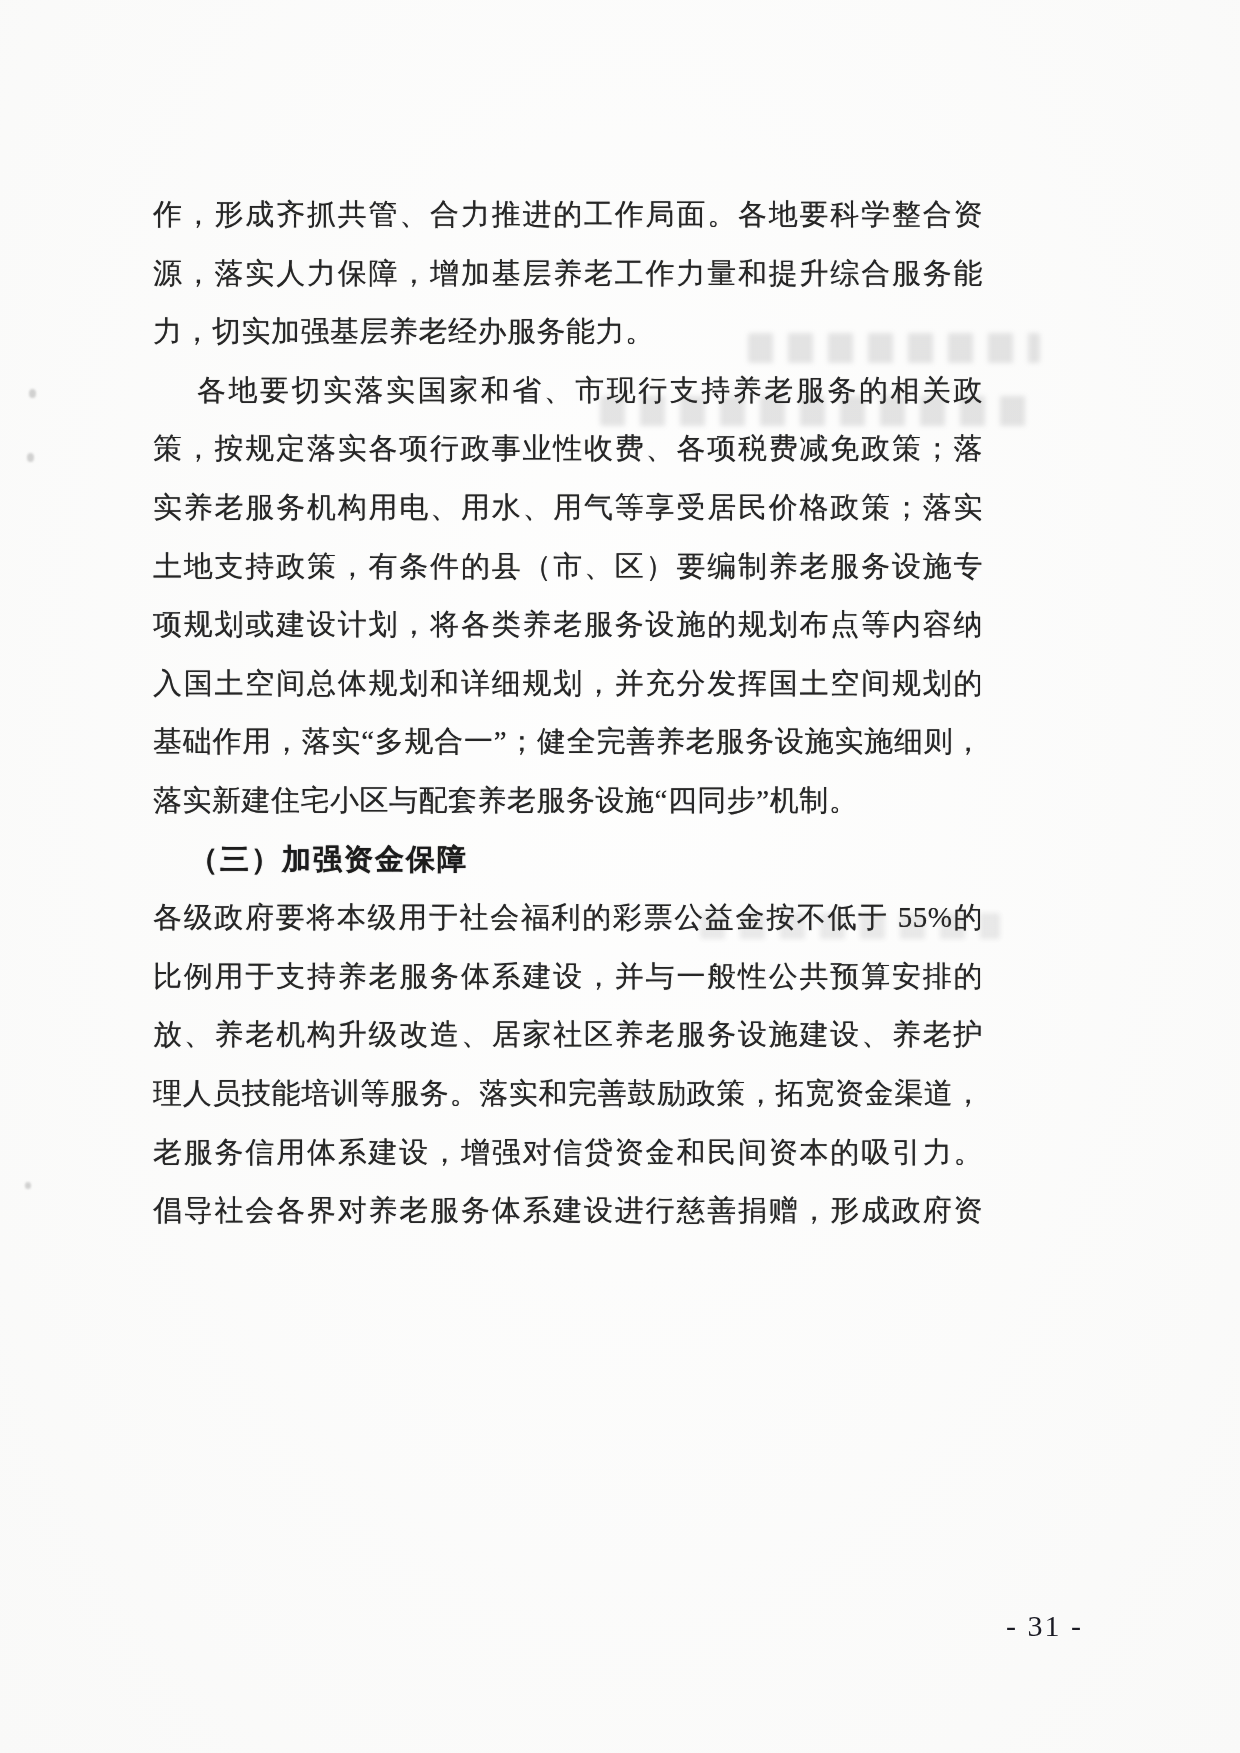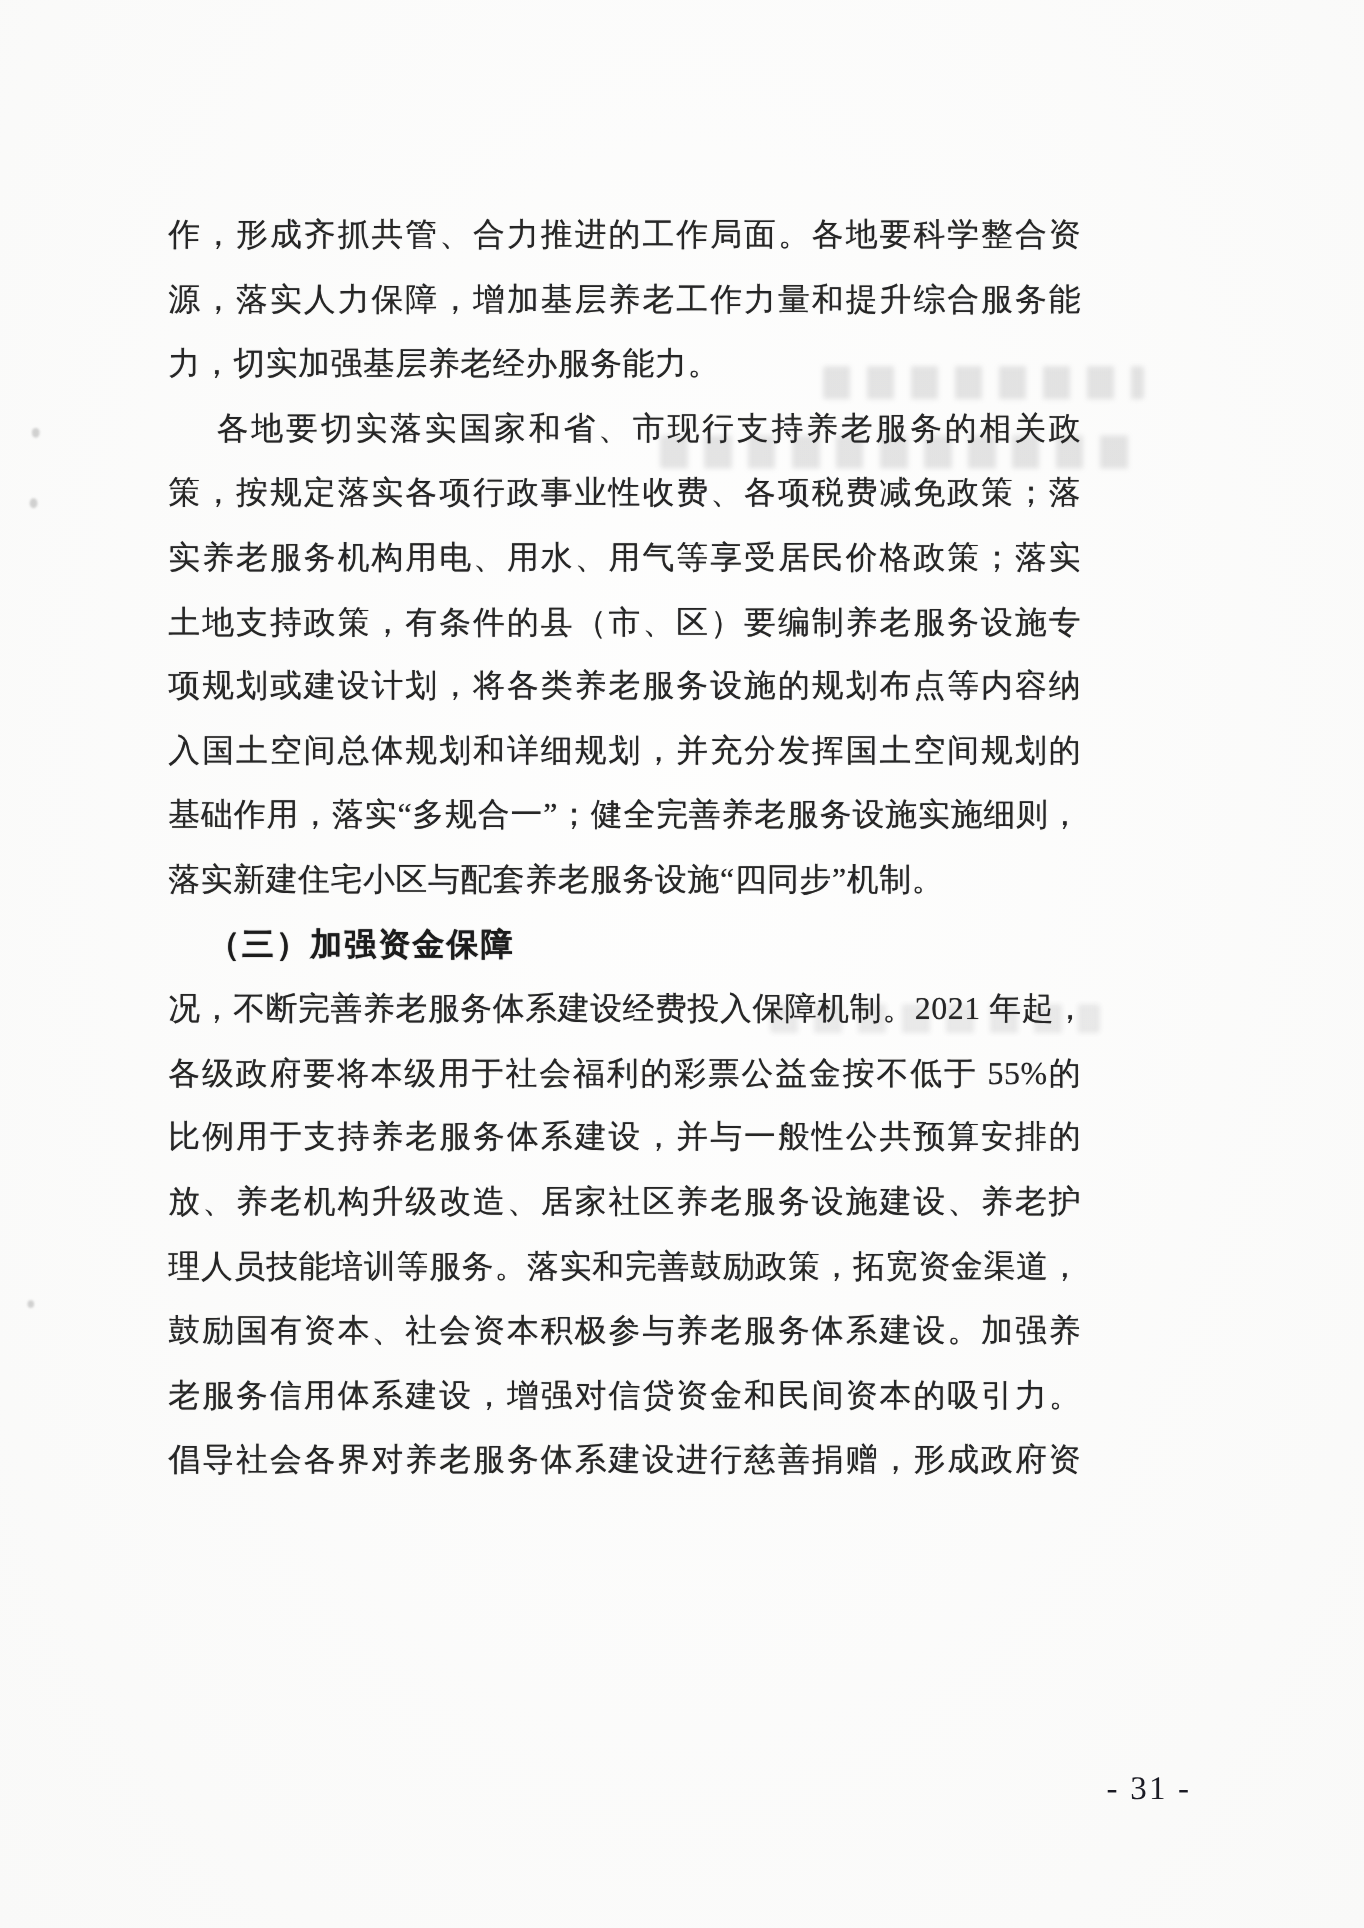--- a/index.html
+++ b/index.html
@@ -106,25 +106,23 @@
     <div class="ln end">力，切实加强基层养老经办服务能力。</div>
     <div class="ln indent">各地要切实落实国家和省、市现行支持养老服务的相关政</div>
     <div class="ln">策，按规定落实各项行政事业性收费、各项税费减免政策；落</div>
     <div class="ln">实养老服务机构用电、用水、用气等享受居民价格政策；落实</div>
     <div class="ln">土地支持政策，有条件的县（市、区）要编制养老服务设施专</div>
     <div class="ln">项规划或建设计划，将各类养老服务设施的规划布点等内容纳</div>
     <div class="ln">入国土空间总体规划和详细规划，并充分发挥国土空间规划的</div>
     <div class="ln">基础作用，落实“多规合一”；健全完善养老服务设施实施细则，</div>
     <div class="ln end">落实新建住宅小区与配套养老服务设施“四同步”机制。</div>
     <div class="ln heading">（三）加强资金保障</div>
-    <div class="ln">况，不断完善养老服务体系建设经费投入保障机制。2021 年起，</div>
     <div class="ln">各级政府要将本级用于社会福利的彩票公益金按不低于 55%的</div>
     <div class="ln">比例用于支持养老服务体系建设，并与一般性公共预算安排的</div>
     <div class="ln">放、养老机构升级改造、居家社区养老服务设施建设、养老护</div>
     <div class="ln">理人员技能培训等服务。落实和完善鼓励政策，拓宽资金渠道，</div>
-    <div class="ln">鼓励国有资本、社会资本积极参与养老服务体系建设。加强养</div>
     <div class="ln">老服务信用体系建设，增强对信贷资金和民间资本的吸引力。</div>
     <div class="ln">倡导社会各界对养老服务体系建设进行慈善捐赠，形成政府资</div>
   </div>
 
   <div class="page-number">- 31 -</div>
 
 </div>
 
 </body></html>

